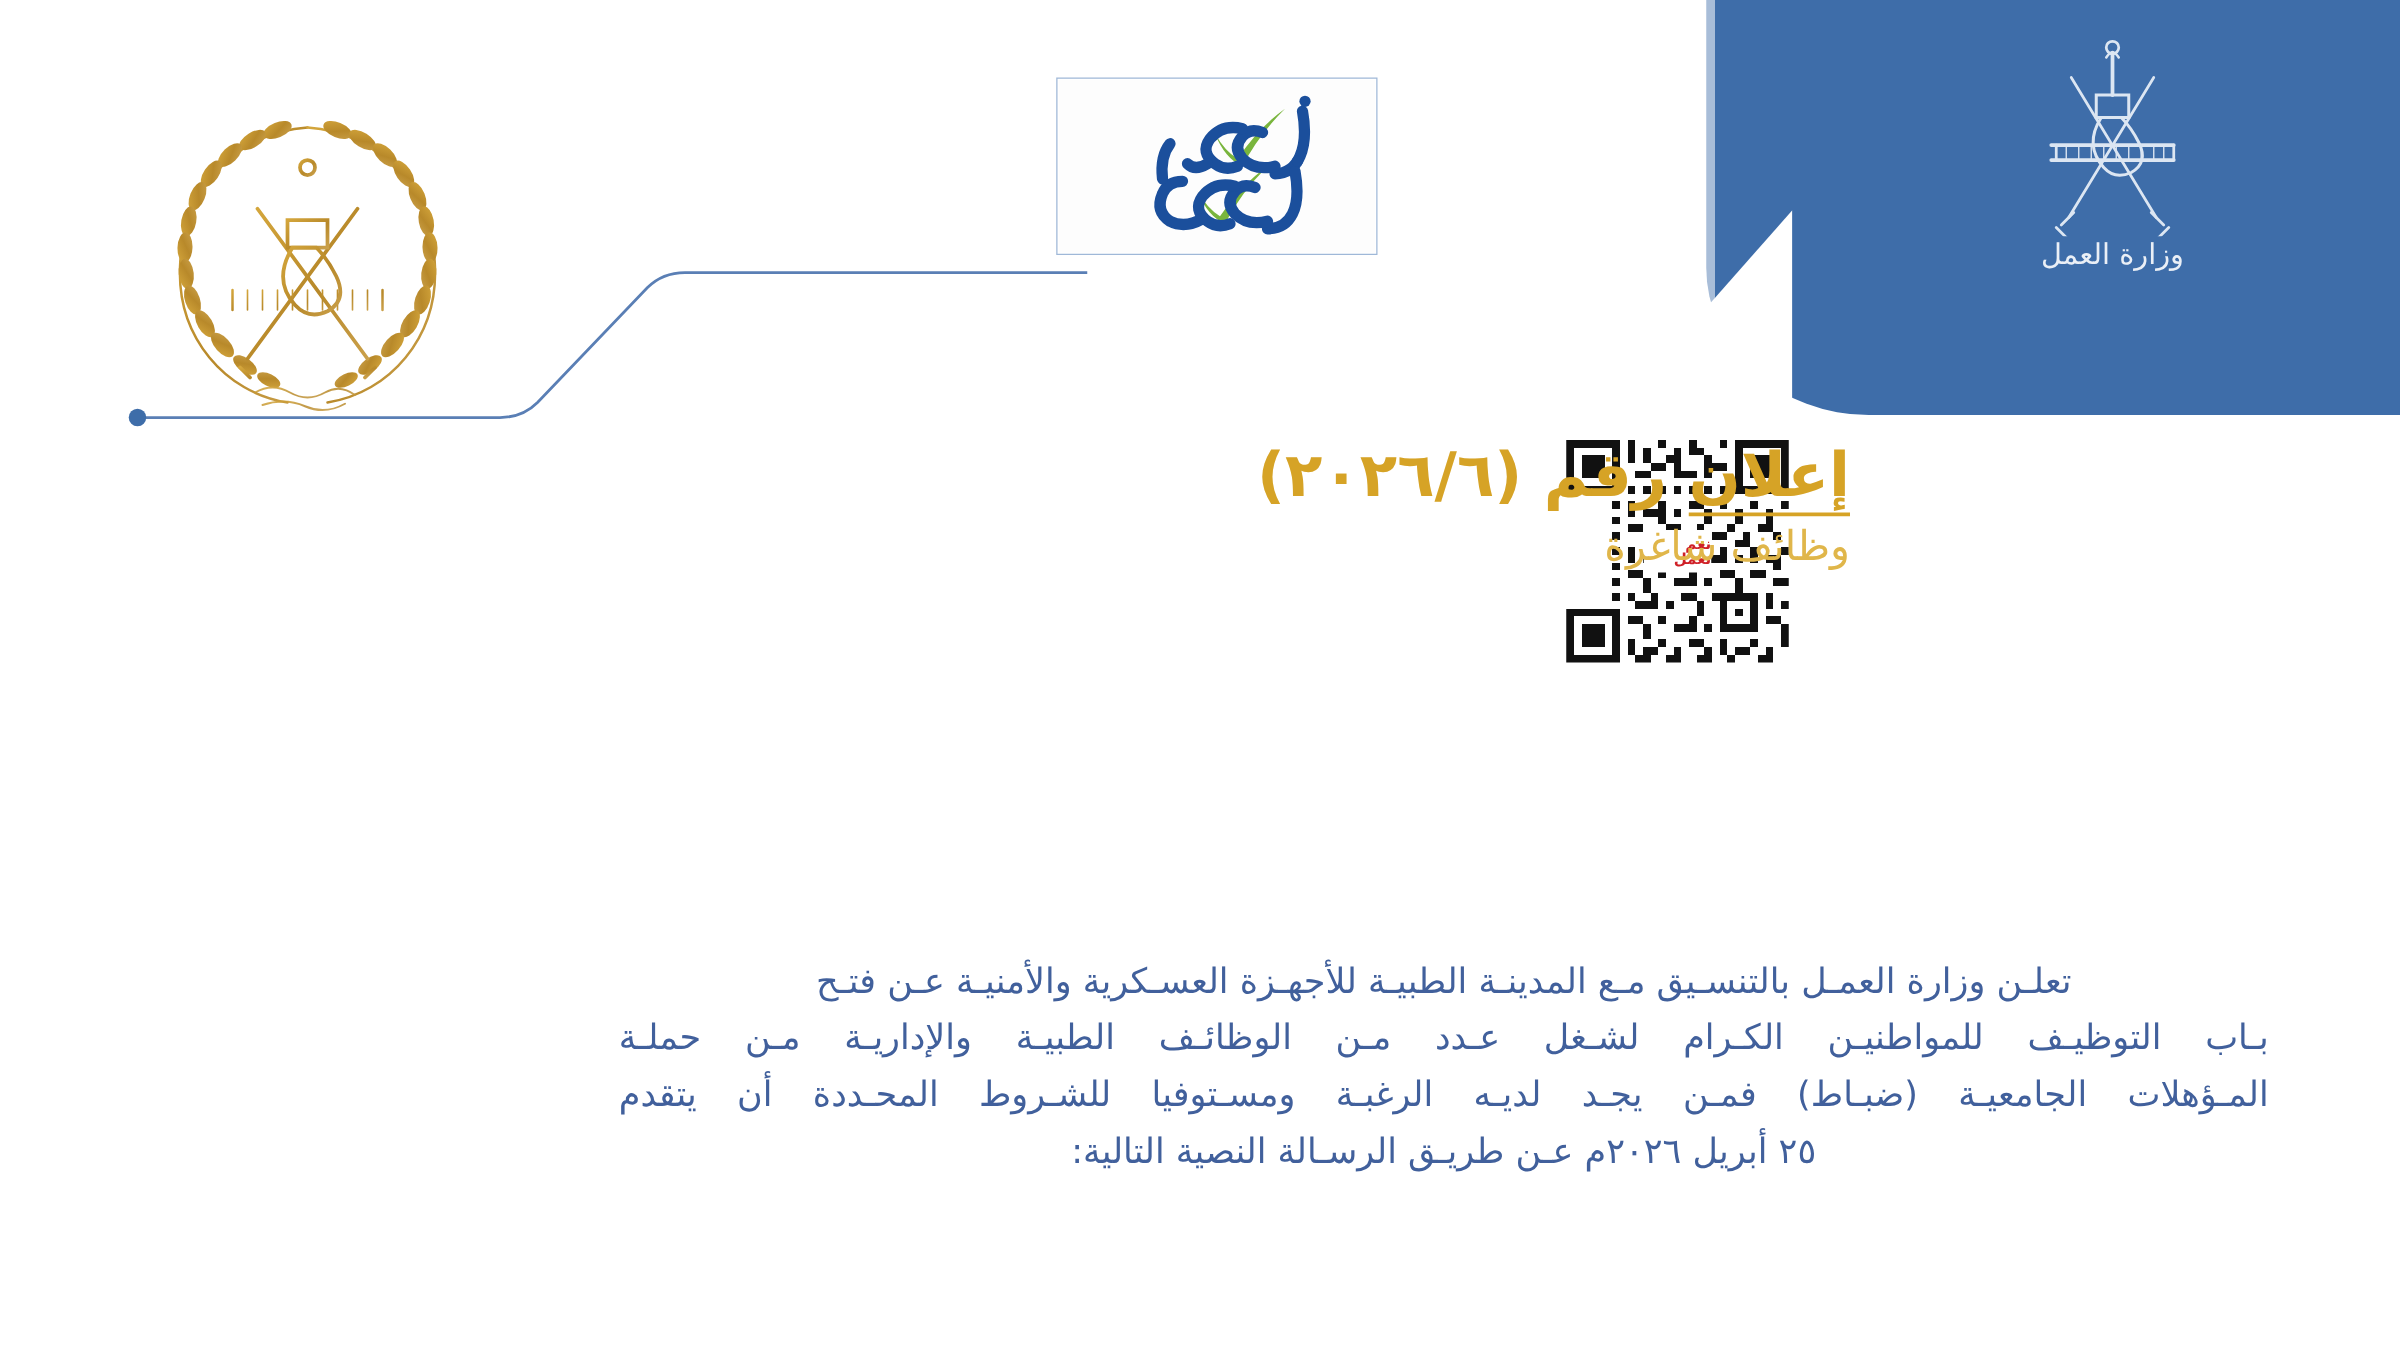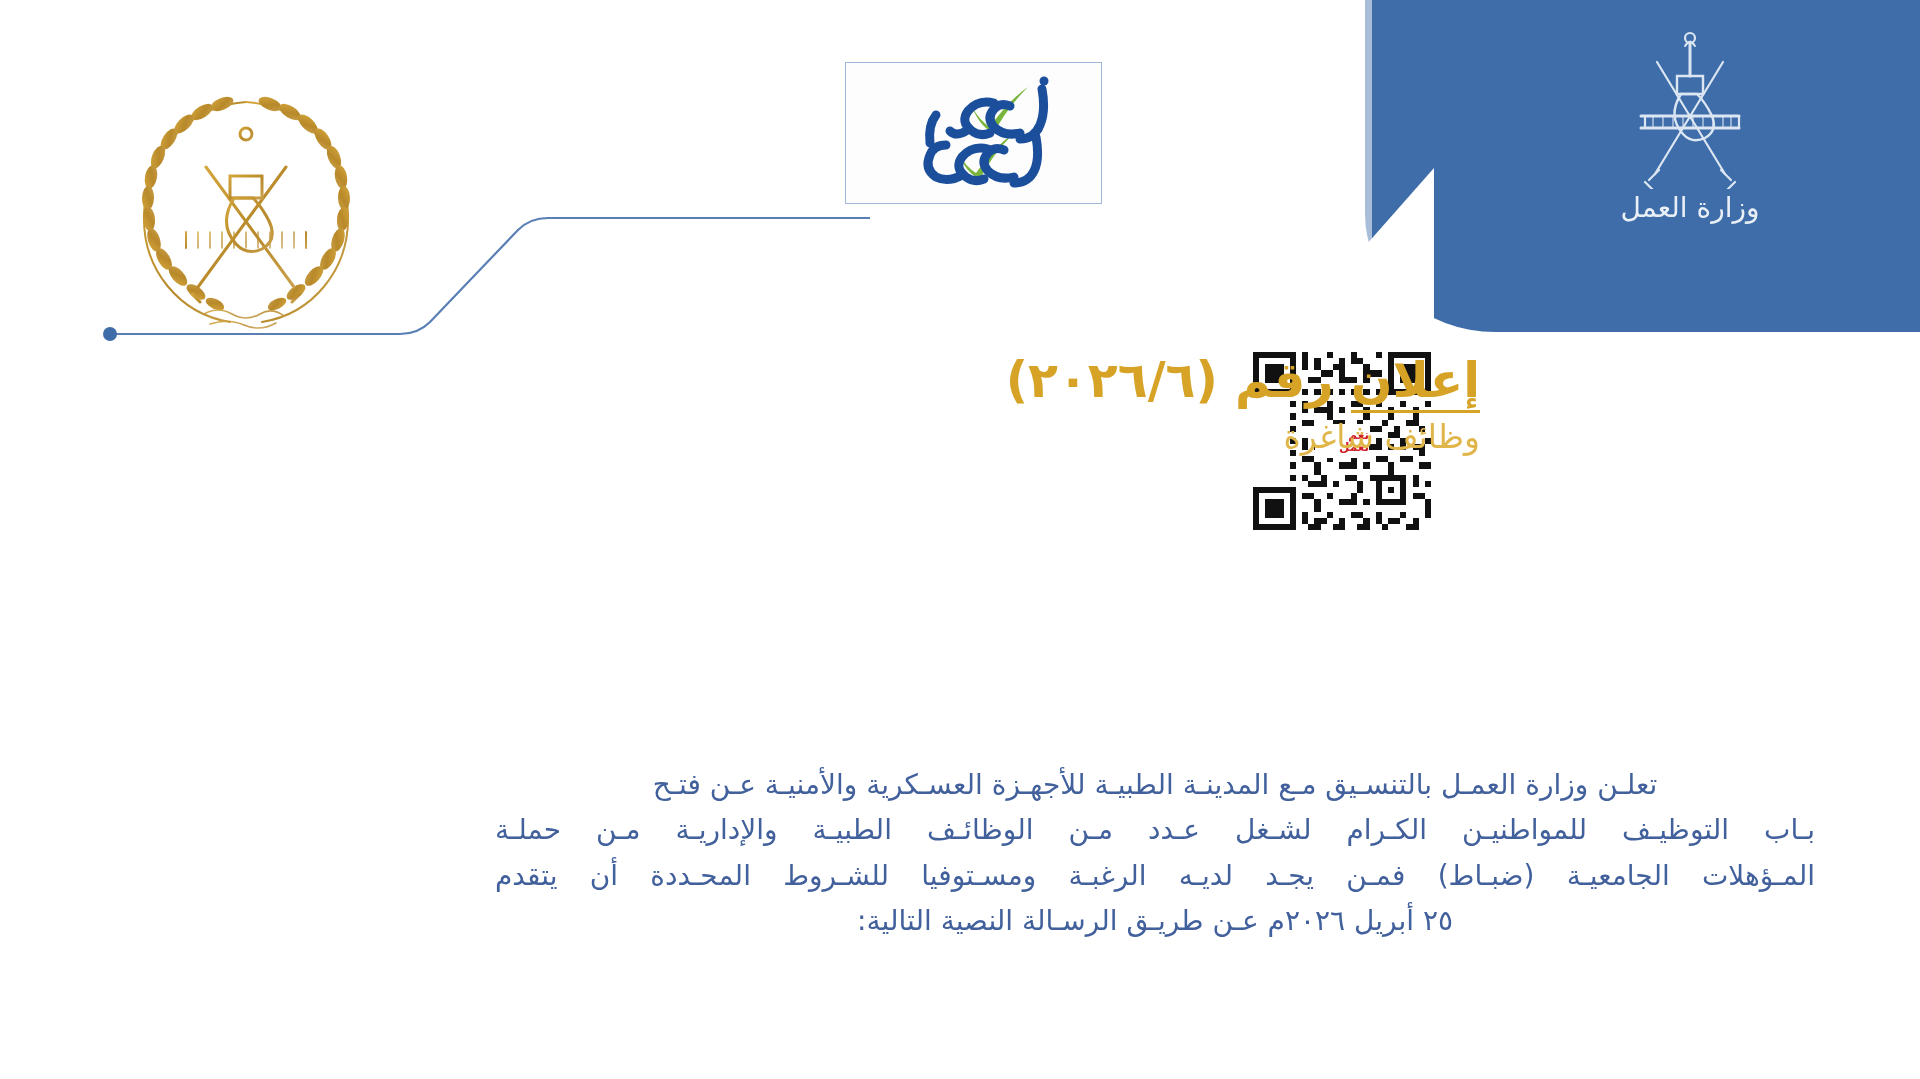--- a/index.html
+++ b/index.html
@@ -27,21 +27,21 @@
     clip-path:polygon(0% 100%, 100% 100%, 100% 0%);
   }
 
   
   .ministry-block{
     position:absolute;top:24px;right:110px;width:240px;height:240px;
     display:flex;flex-direction:column;align-items:center;justify-content:flex-start;
   }
   .ministry-emblem{width:150px;height:165px;opacity:.92;}
   .ministry-name{
-    margin-top:2px;color:#f4f7fb;font-size:28px;letter-spacing:1px;
+    margin-top:2px;color:#f4f7fb;font-size:23px;letter-spacing:1px;
     white-space:nowrap;opacity:.95;
   }
 
   
   .gold-emblem{
     position:absolute;top:82px;left:118px;width:255px;height:255px;
   }
 
   
   .connector{

